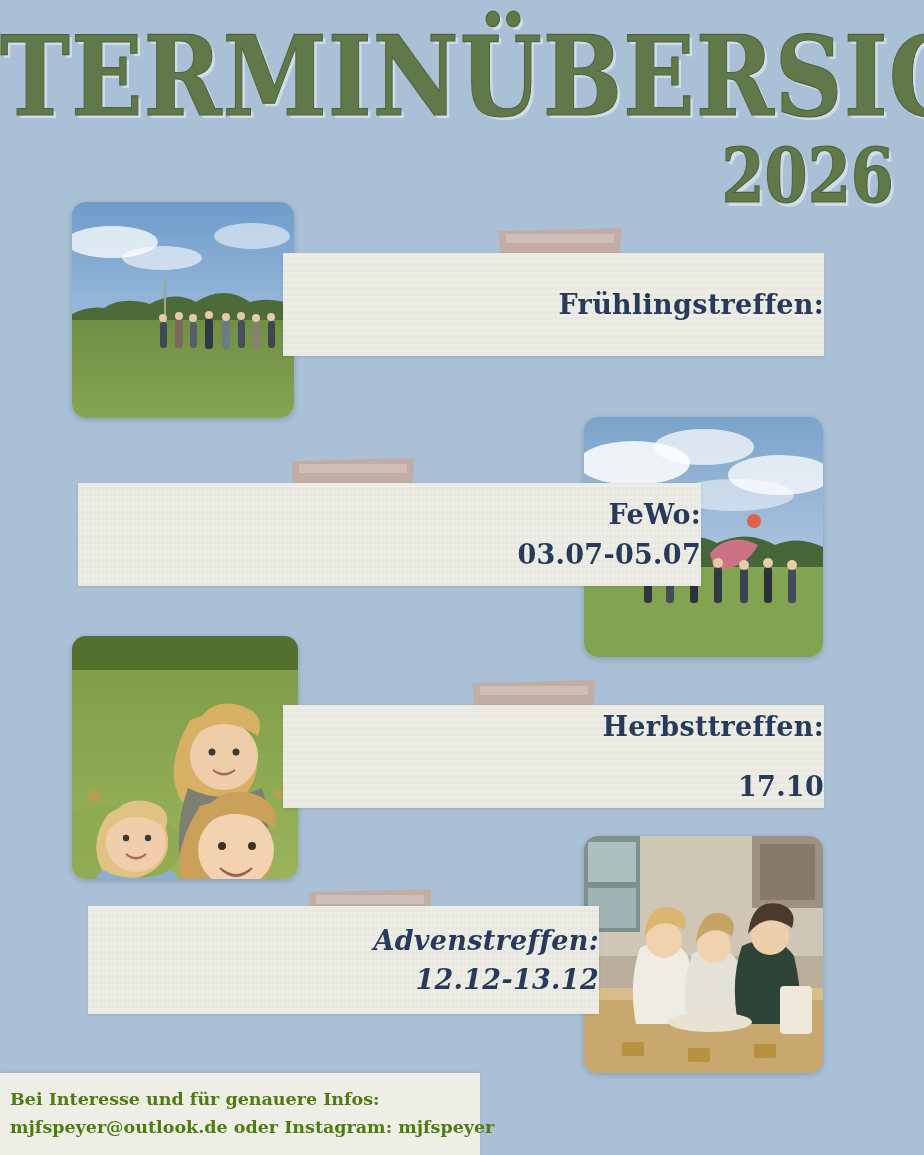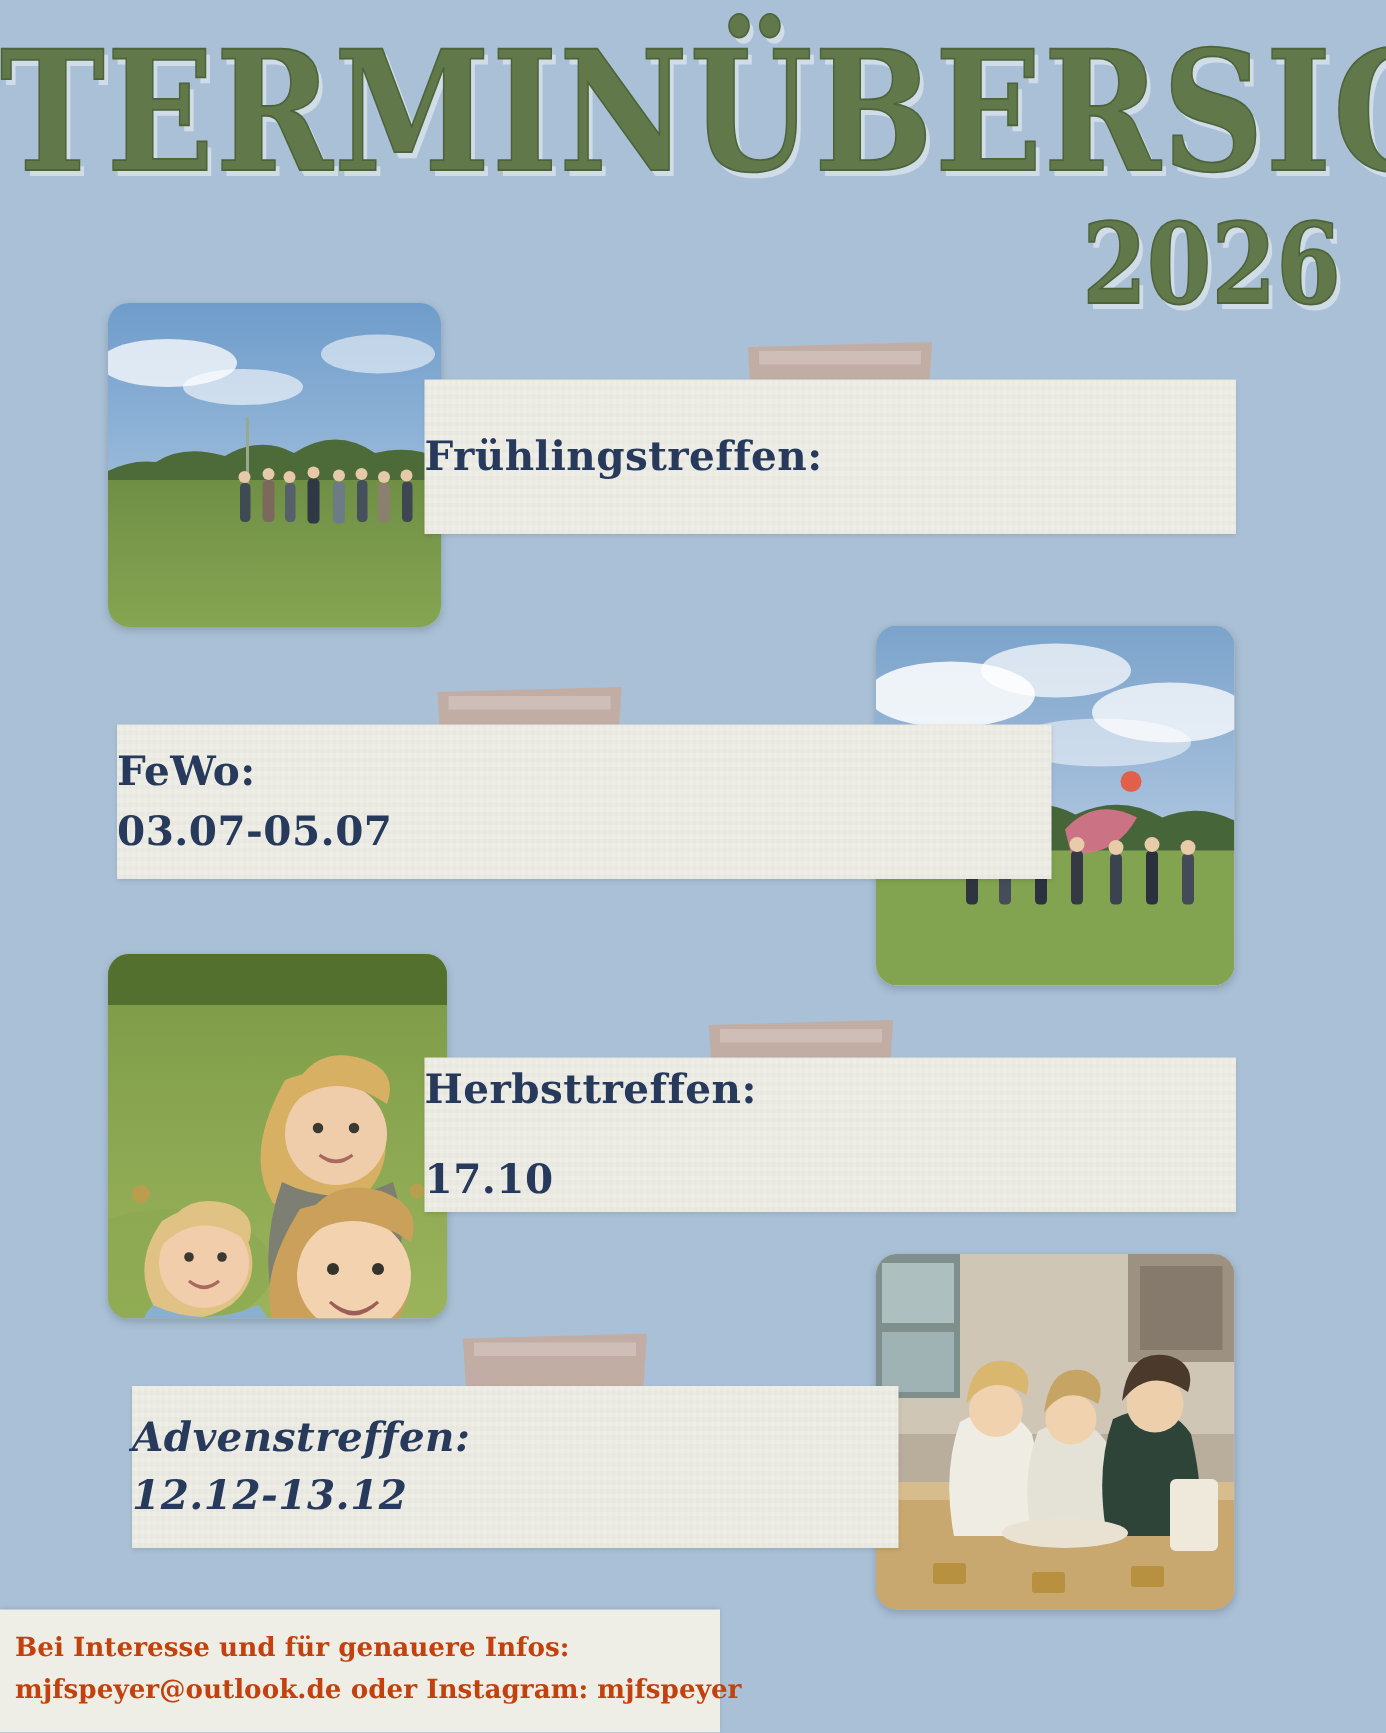--- a/index.html
+++ b/index.html
@@ -57,22 +57,23 @@
   
   .band {
     position: absolute;
     background: #eeeee7;
     background-image:
       repeating-linear-gradient(90deg, rgba(0,0,0,0.012) 0 2px, rgba(255,255,255,0.02) 2px 4px),
       repeating-linear-gradient(0deg, rgba(0,0,0,0.015) 0 3px, rgba(255,255,255,0.02) 3px 6px);
     box-shadow: 0 1px 3px rgba(0,0,0,0.10);
     display: flex;
     flex-direction: column;
-    align-items: flex-start;
+    align-items: flex-end;
     justify-content: center;
+    padding-left: 40px;
   }
   .band .l1, .band .l2 {
     color: #273a5c;
     font-family: "DejaVu Serif", serif;
     font-weight: bold;
     font-size: 27px;
     line-height: 1.45;
     letter-spacing: 0.3px;
   }
   .band.italic .l1, .band.italic .l2 { font-style: italic; }
@@ -100,21 +101,21 @@
   .footer {
     position: absolute;
     left: 0;
     bottom: 0;
     width: 480px;
     padding: 12px 10px 14px 10px;
     background: #eeeee7;
     box-shadow: 0 -1px 3px rgba(0,0,0,0.10);
   }
   .footer div {
-    color: #c2410c;
+    color: #4d7c0f;
     font-family: "DejaVu Serif", serif;
     font-weight: bold;
     font-size: 17.5px;
     line-height: 1.6;
     white-space: nowrap;
   }
 </style>
 </head>
 <body>
 
@@ -297,21 +298,21 @@
     <rect x="196" y="150" width="32" height="48" rx="4" fill="#efe9dc"></rect>
     <g fill="#b7913f">
       <rect x="38" y="206" width="22" height="14" rx="2"></rect>
       <rect x="104" y="212" width="22" height="14" rx="2"></rect>
       <rect x="170" y="208" width="22" height="14" rx="2"></rect>
     </g>
   </svg>
 </div>
 
 <div class="tape" style="left:306px; top:889px;"></div>
-<div class="band italic" style="left:88px; top:906px; width:511px; height:108px;margin-top:18px;">
+<div class="band italic" style="left:88px; top:906px; width:511px; height:108px;">
   <div class="l1">Advenstreffen:</div>
   <div class="l2">12.12-13.12</div>
 </div>
 
 <div class="footer">
   <div>Bei Interesse und für genauere Infos:</div>
   <div>mjfspeyer@outlook.de  oder Instagram: mjfspeyer</div>
 </div>
 
 </body></html>

